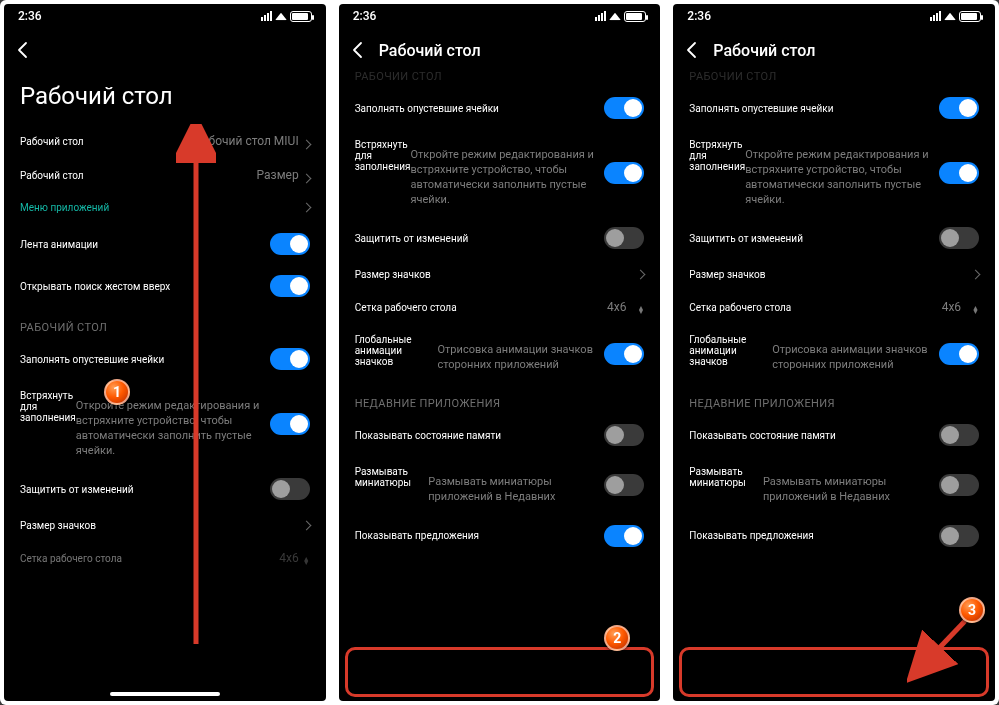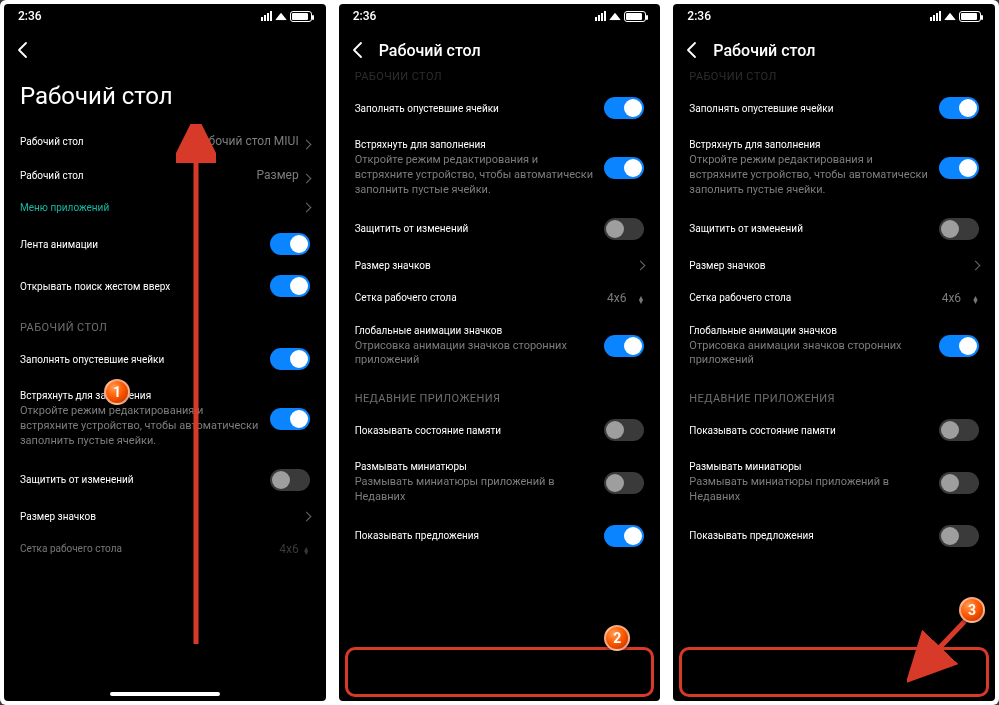--- a/index.html
+++ b/index.html
@@ -25,22 +25,22 @@
   .hdr { height:44px; display:flex; align-items:center; }
   .back { width:40px; height:44px; display:flex; align-items:center; justify-content:center; color:#fff; }
   .hdr .ttl { font-size:16px; font-weight:500; }
   .big-title { font-size:24px; font-weight:400; padding:10px 16px 14px 16px; }
 
   
   .list { flex:1; overflow:hidden; position:relative; }
   .inner { position:absolute; left:0; right:0; }
   .row { padding:10px 16px; display:flex; align-items:center; justify-content:space-between; gap:10px; }
   .row .lab { font-size:10px; }
-  .row .sub { font-size:11px; color:#7d7d7d; line-height:1.35; margin-top:3px;}
-  .row .col { display:flex; flex-direction:column; min-width:0; flex:1;}
+  .row .sub { font-size:11px; color:#7d7d7d; line-height:1.35; margin-top:9px;}
+  .row .col { display:flex; flex-direction:row; min-width:0; flex:1;}
   .val { font-size:12px; color:#7d7d7d; display:flex; align-items:flex-end; gap:4px;}
   .chev { width:7px; height:7px; border-right:1.5px solid #6a6a6a; border-bottom:1.5px solid #6a6a6a; transform:rotate(-45deg); }
   .updn { display:inline-flex; flex-direction:column; font-size:7px; color:#777; line-height:.6;}
   .dim { color:#14b8a6; }
   .sec { font-size:11px; color:#6f6f6f; padding:14px 16px 4px 16px; letter-spacing:.4px;}
 
   
   .tgl { width:40px; height:22px; border-radius:11px; background:#3a3a3a; position:relative; flex:none;}
   .tgl::after{content:"";position:absolute; top:2px; width:18px; height:18px; border-radius:50%; background:#9e9e9e;}
   .tgl.off::after{ left:2px;}

